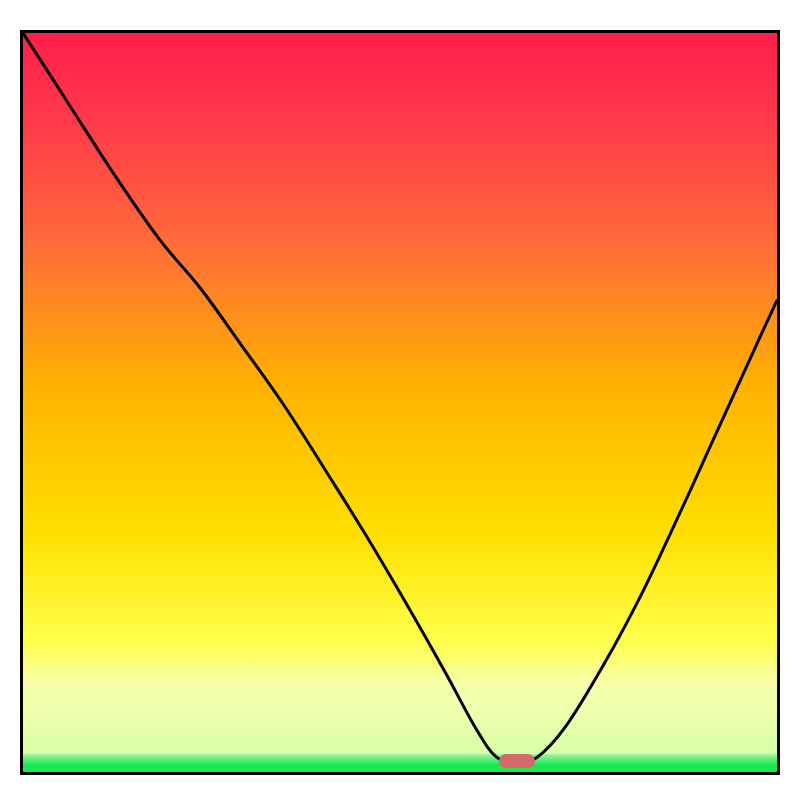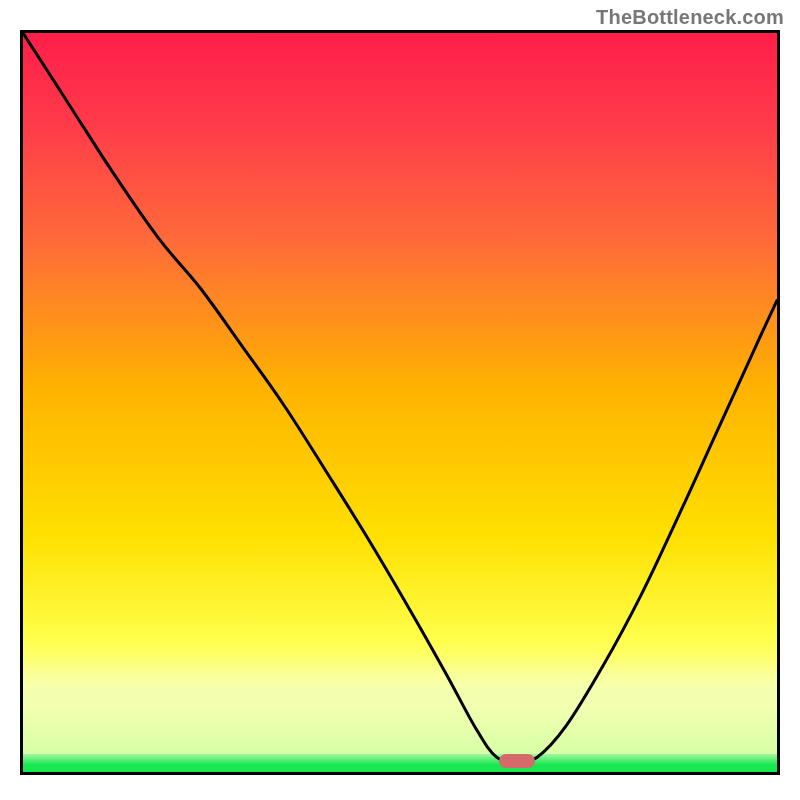--- a/index.html
+++ b/index.html
@@ -80,21 +80,20 @@
     font-weight: 600;
     color: #777777;
     letter-spacing: 0.2px;
   }
 </style>
 </head>
 <body>
 
 <div class="outer">
 
-  <div class="watermark">TheBottleneck.com</div>
 
   <div class="plot-frame">
     <div class="gradient" id="gradient" style="background: linear-gradient(rgb(255, 30, 74) 0%, rgb(255, 58, 74) 12%, rgb(255, 106, 58) 28%, rgb(255, 179, 0) 48%, rgb(255, 224, 0) 68%, rgb(255, 255, 74) 82%, rgb(250, 255, 160) 88.5%, rgb(200, 255, 160) 94%, rgb(92, 247, 122) 97.5%, rgb(23, 232, 82) 100%);"></div>
     <div class="pale-band"></div>
     <div class="green-band"></div>
 
     <svg class="curve" viewBox="0 0 754 739" preserveAspectRatio="none">
       <path id="curve-path" d="M 0.0 0.0 C 8.1 12.6, 29.0 44.9, 45.2 70.2 C 61.5 95.5, 74.2 116.1, 90.5 140.4 C 106.8 164.8, 120.1 184.8, 135.7 205.4 C 151.3 226.1, 162.3 235.7, 177.2 255.0 C 192.1 274.2, 203.7 291.7, 218.7 312.6 C 233.6 333.5, 245.2 348.8, 260.1 371.0 C 275.1 393.2, 286.7 412.3, 301.6 436.0 C 316.5 459.7, 328.1 477.9, 343.1 502.5 C 358.0 527.1, 370.3 548.1, 384.5 572.7 C 398.8 597.3, 410.0 617.3, 422.2 639.2 C 434.5 661.2, 443.2 679.4, 452.4 694.7 C 461.6 710.0, 466.0 718.2, 473.5 724.2 C 481.0 730.2, 486.5 727.9, 493.9 727.9 C 501.2 727.9, 505.4 730.5, 514.2 724.2 C 523.0 718.0, 530.9 709.8, 542.9 693.2 C 554.8 676.6, 567.0 655.5, 580.6 631.8 C 594.2 608.2, 604.7 588.6, 618.3 561.6 C 631.9 534.6, 642.4 511.1, 656.0 481.8 C 669.6 452.6, 680.1 428.9, 693.7 399.1 C 707.3 369.3, 720.5 340.0, 731.4 316.3 C 742.2 292.6, 749.9 276.3, 754.0 267.5"></path>
     </svg>
 

